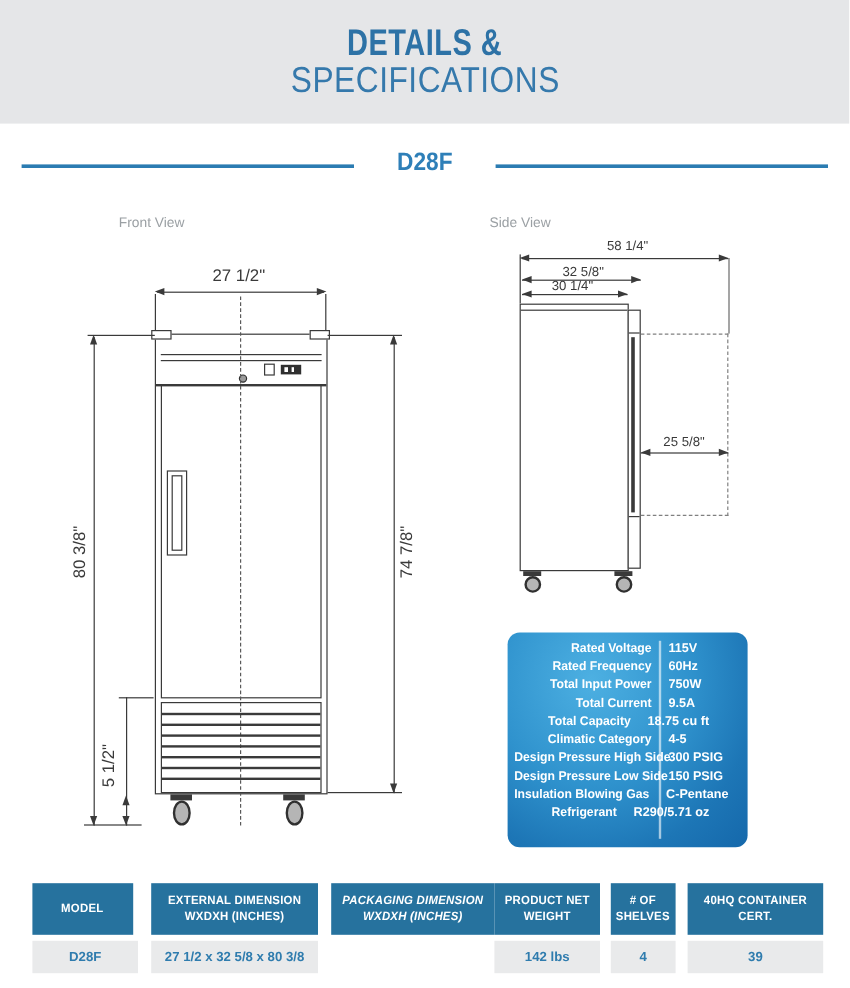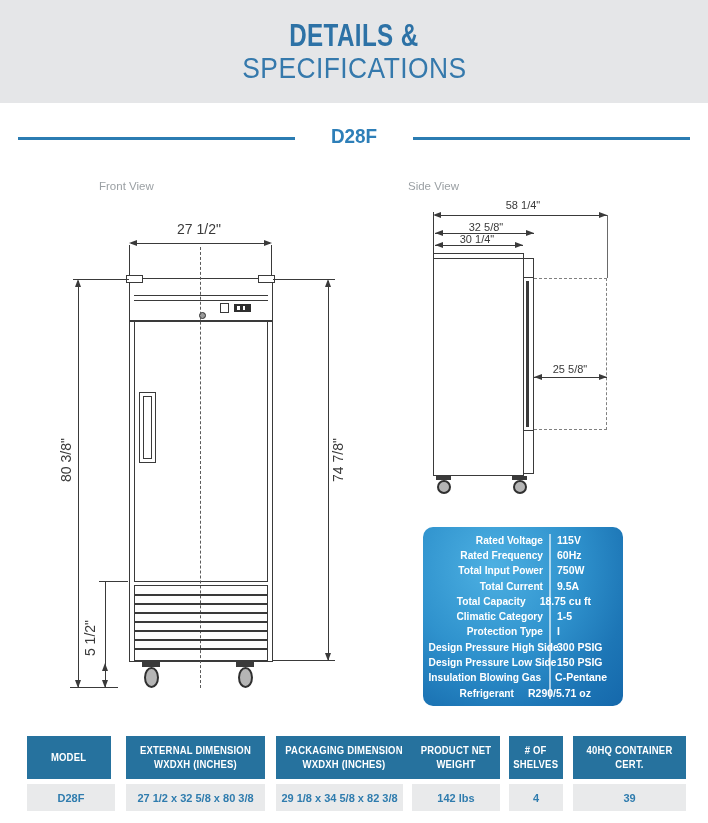--- a/index.html
+++ b/index.html
@@ -191,25 +191,21 @@
       <div class="srow">
           <div class="slab">Total Current</div>
           <div class="sval">9.5A</div>
         </div>
       <div class="srow">
           <div class="slab">Total Capacity</div>
           <div class="sval">18.75 cu ft</div>
         </div>
       <div class="srow">
           <div class="slab">Climatic Category</div>
-          <div class="sval">1-5</div>
-        </div>
-      <div class="srow">
-          <div class="slab">Protection Type</div>
-          <div class="sval">I</div>
+          <div class="sval">4-5</div>
         </div>
       <div class="srow">
           <div class="slab">Design Pressure High Side</div>
           <div class="sval">300 PSIG</div>
         </div>
       <div class="srow">
           <div class="slab">Design Pressure Low Side</div>
           <div class="sval">150 PSIG</div>
         </div>
       <div class="srow">
@@ -222,33 +218,32 @@
         </div>
     </div>
   </div>
 
   <div class="th" style="left:27px;width:84px;">
       <span>MODEL</span>
     </div>
   <div class="th" style="left:126px;width:139px;">
       <span>EXTERNAL DIMENSION WXDXH (INCHES)</span>
     </div>
-  <div class="th" style="left:276px;width:136px;">
+  <div class="th" style="left:276px;width:136px;font-style:italic;">
       <span>PACKAGING DIMENSION WXDXH (INCHES)</span>
     </div>
   <div class="th" style="left:412px;width:88px;">
       <span>PRODUCT NET WEIGHT</span>
     </div>
   <div class="th" style="left:509px;width:54px;">
       <span># OF SHELVES</span>
     </div>
   <div class="th" style="left:573px;width:113px;">
       <span>40HQ CONTAINER CERT.</span>
     </div>
 
   <div class="td" style="left:27px;width:88px;">D28F</div>
   <div class="td" style="left:126px;width:139px;">27 1/2 x 32 5/8 x 80 3/8</div>
-  <div class="td" style="left:276px;width:127px;">29 1/8 x 34 5/8 x 82 3/8</div>
   <div class="td" style="left:412px;width:88px;">142 lbs</div>
   <div class="td" style="left:509px;width:54px;">4</div>
   <div class="td" style="left:573px;width:113px;">39</div>
 
 </div>
 
 </body></html>

